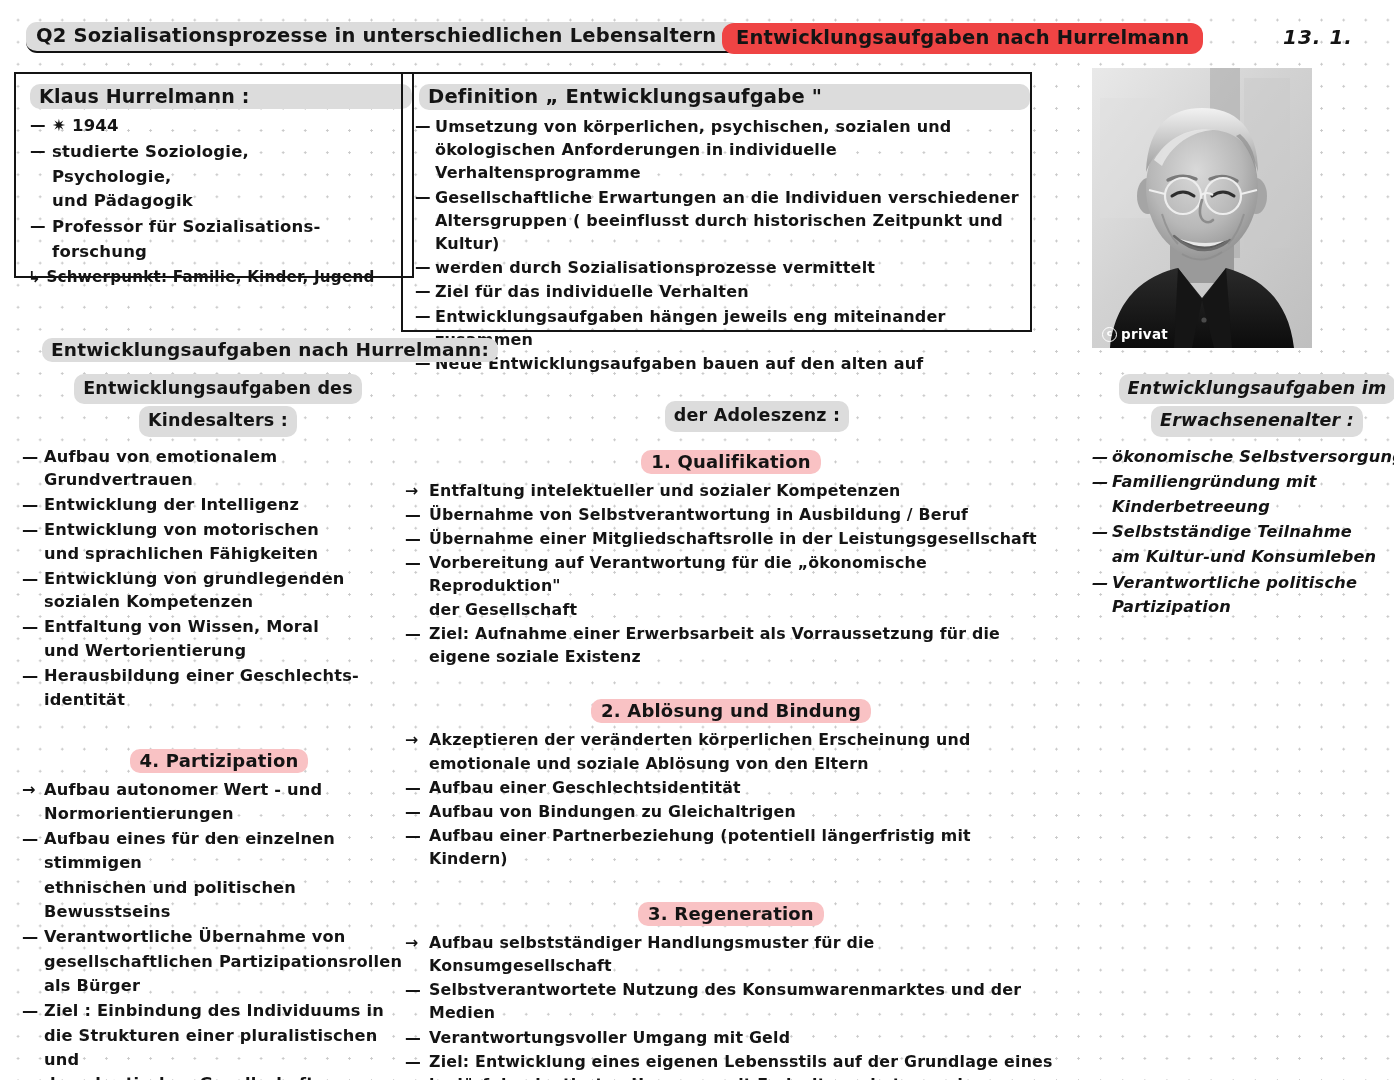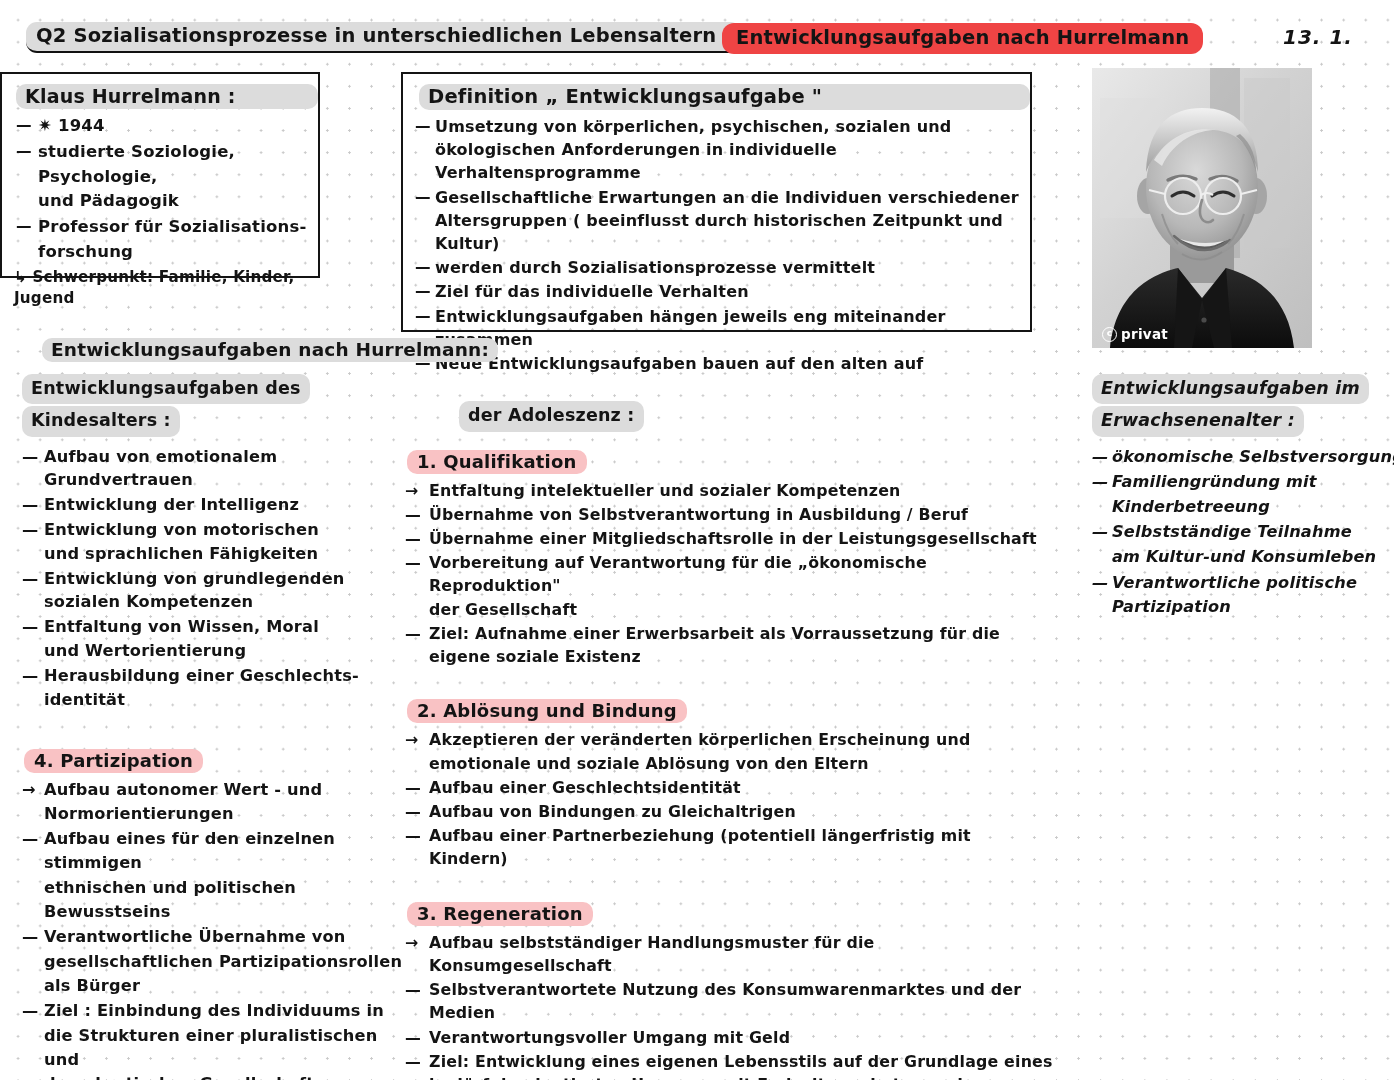--- a/index.html
+++ b/index.html
@@ -81,21 +81,21 @@
     letter-spacing: 1px;
   }
 
   
   .note-box {
     position: absolute;
     border: 2.4px solid #141414;
     background: transparent;
     box-sizing: border-box;
   }
-  #bio-box { left: 0; top: 72px; width: 320px; height: 206px; }
+  #bio-box { left: 14px; top: 72px; width: 400px; height: 206px; }
   #def-box { left: 401px; top: 72px; width: 631px; height: 260px; }
 
   .box-head {
     font-size: 19px;
     margin: 10px 0 5px 14px;
     display: block;
   }
   #def-box .box-head { margin-left: 16px; font-size: 19.5px; }
 
   .bullets { margin: 0; padding: 0; list-style: none; }
@@ -165,26 +165,28 @@
 
   
   #col-left   { position: absolute; left: 22px;   top: 374px; width: 392px; }
   #col-mid    { position: absolute; left: 405px;  top: 374px; width: 650px; }
   #col-right  { position: absolute; left: 1092px; top: 374px; width: 330px; font-style: italic; }
 
   .col-head {
     font-size: 17.5px;
     line-height: 1.56;
     margin-bottom: 6px;
+    text-align: center;
   }
   .col-head span.hl-gray { margin-bottom: 2px; }
 
   .sub-head {
     font-size: 18px;
     margin: 16px 0 5px 2px;
+    text-align: center;
   }
 
   .col-list { margin: 0; padding: 0; list-style: none; }
   .col-list li {
     display: flex;
     align-items: flex-start;
     line-height: 1.47;
     margin-bottom: 1px;
   }
   .col-list .mk {

